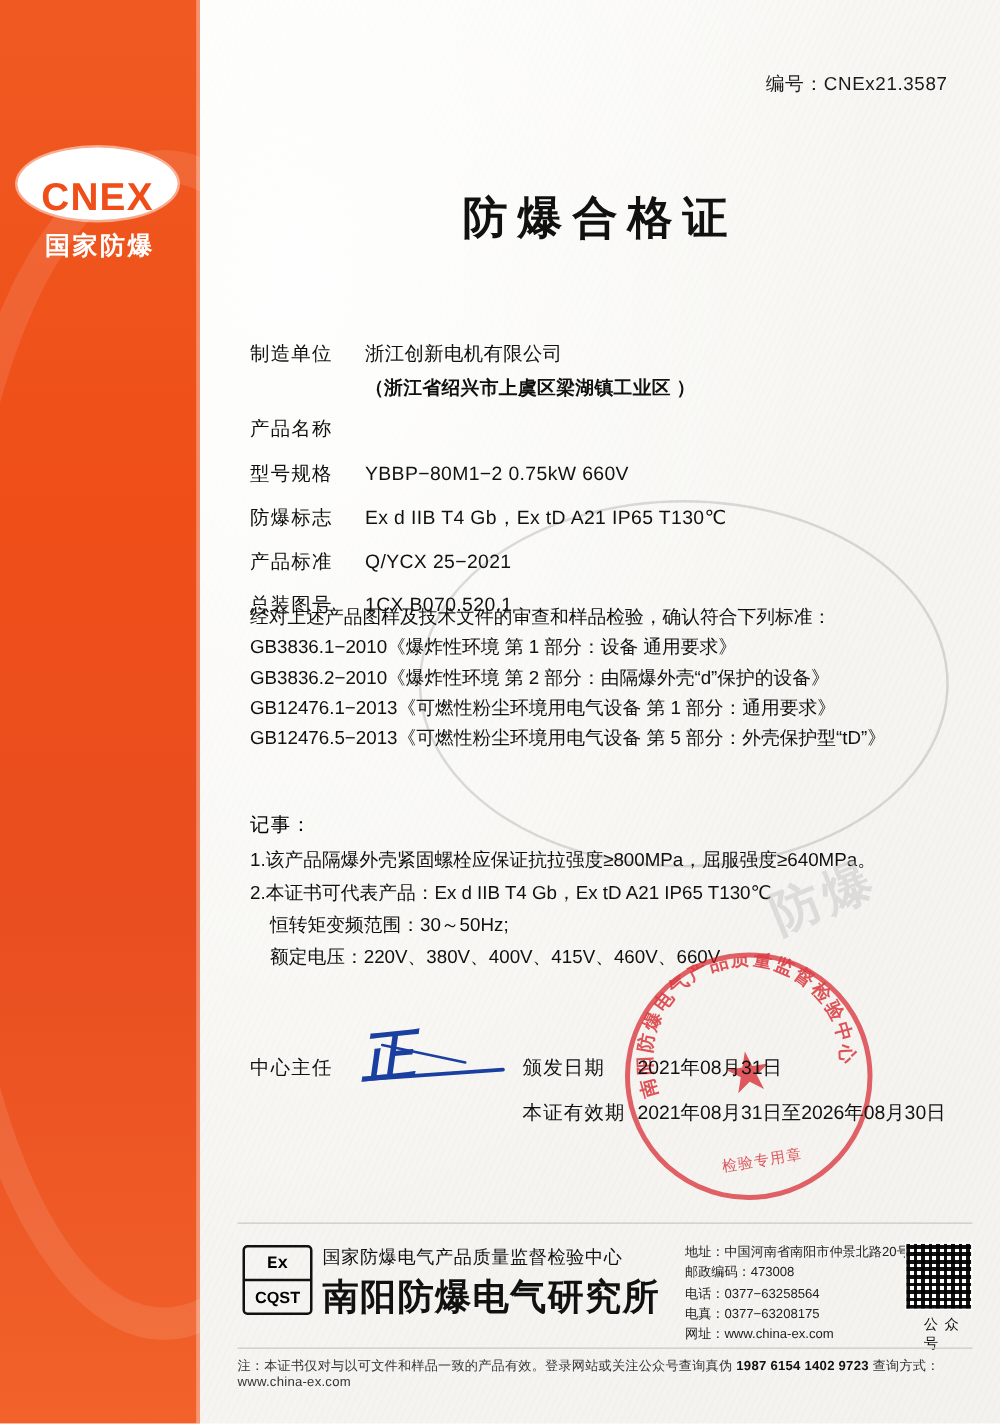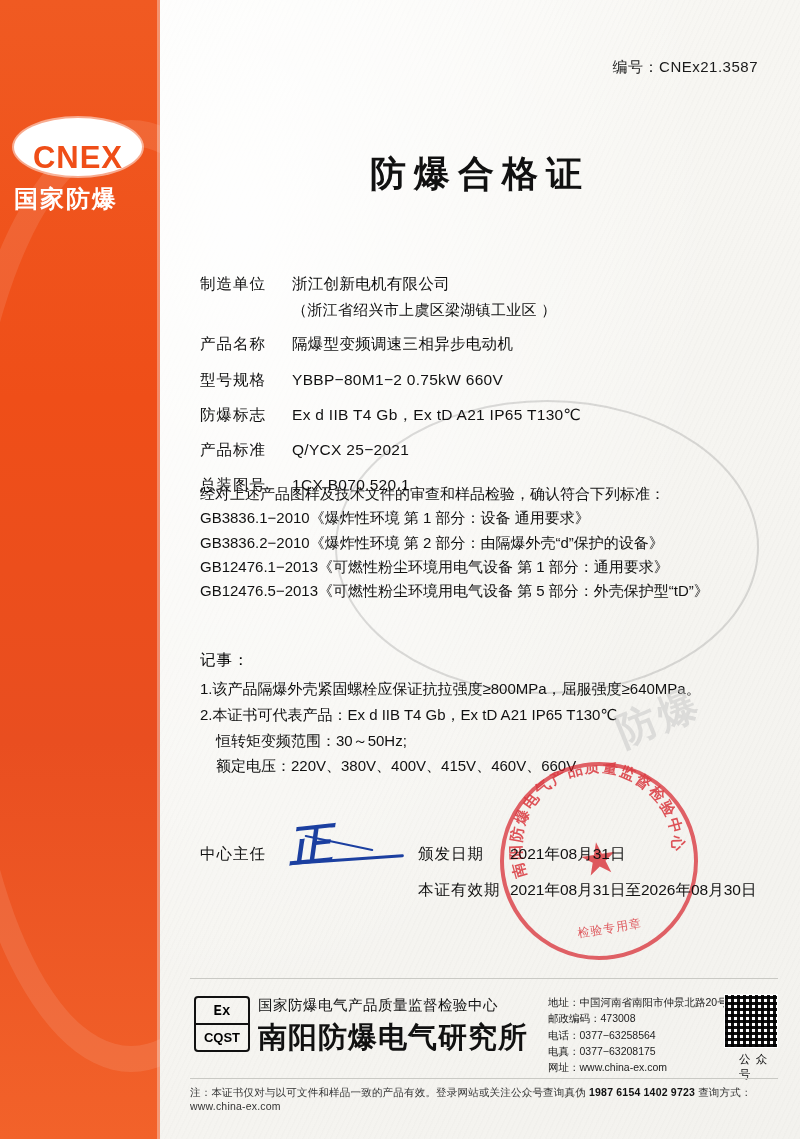--- a/index.html
+++ b/index.html
@@ -47,22 +47,22 @@
     width:128px;height:58px;border-radius:50%;
     background:#ffffff;
     display:flex;align-items:flex-end;justify-content:center;
     box-shadow:0 0 0 2px rgba(255,255,255,.5);
   }
   .logo-text{
     font-size:31px;font-weight:bold;color:#ef4e18;letter-spacing:1px;
     font-family:"Liberation Sans",sans-serif;
   }
   .logo-sub{
-    margin-top:7px;text-align:left;color:#ffffff;
-    font-size:24px;font-weight:bold;letter-spacing:2px;
+    margin-top:7px;text-align:center;color:#ffffff;
+    font-size:20px;font-weight:bold;letter-spacing:2px;
   }
   
   .content{
     position:absolute;left:160px;top:0;width:640px;height:1139px;
   }
   .cert-no{
     position:absolute;right:42px;top:58px;
     font-size:15px;color:#1a1a1a;letter-spacing:.5px;
   }
   .title{
@@ -82,21 +82,21 @@
     font-size:15.5px;color:#111;
   }
   .frow{
     display:flex;align-items:flex-start;margin-bottom:12px;line-height:1.5;
   }
   .flabel{
     width:92px;flex:0 0 92px;letter-spacing:1px;
   }
   .fval{flex:1;letter-spacing:.3px;}
   .fsub{
-    margin:-6px 0 12px 92px;letter-spacing:.3px;font-size:15px;
+    margin:-6px 0 12px 92px;letter-spacing:.3px;font-size:15px;font-weight:bold;
   }
   .standards{
     position:absolute;left:40px;top:482px;width:580px;
     font-size:15px;color:#111;line-height:1.62;
   }
   .notes-title{
     position:absolute;left:40px;top:650px;font-size:15.5px;letter-spacing:1px;
   }
   .notes{
     position:absolute;left:40px;top:676px;width:580px;
@@ -237,21 +237,20 @@
 
     <div class="fields">
       <div class="frow">
           <div class="flabel">制造单位</div>
           <div class="fval">浙江创新电机有限公司</div>
         </div>
       <div class="fsub">（浙江省绍兴市上虞区梁湖镇工业区 ）</div>
 
       <div class="frow">
           <div class="flabel">产品名称</div>
-          <div class="fval">隔爆型变频调速三相异步电动机</div>
         </div>
 
       <div class="frow">
           <div class="flabel">型号规格</div>
           <div class="fval">YBBP−80M1−2    0.75kW   660V</div>
         </div>
 
       <div class="frow">
           <div class="flabel">防爆标志</div>
           <div class="fval">Ex d IIB T4 Gb，Ex tD A21 IP65   T130℃</div>

